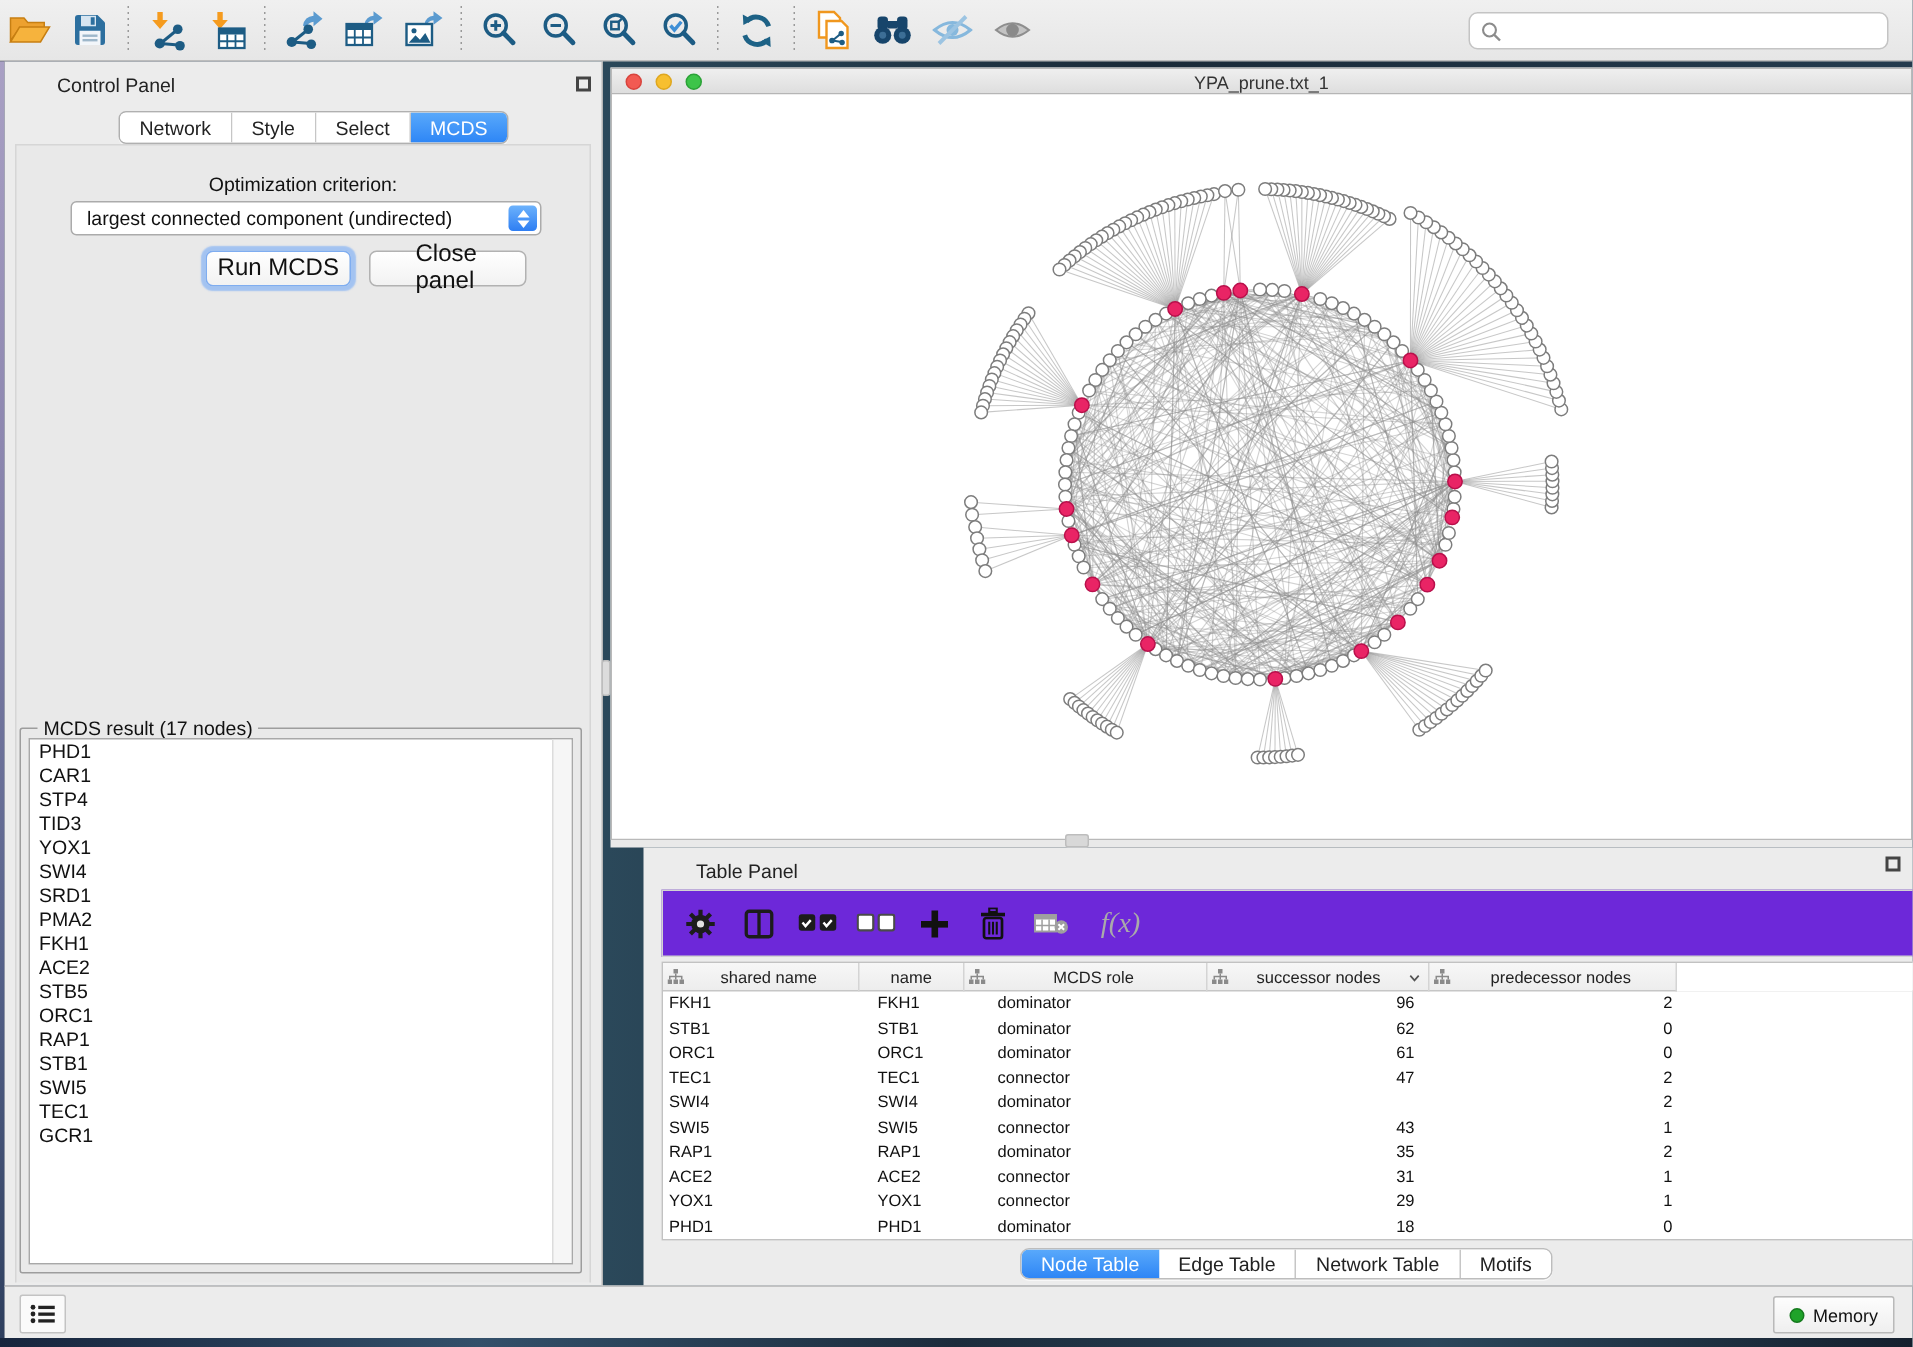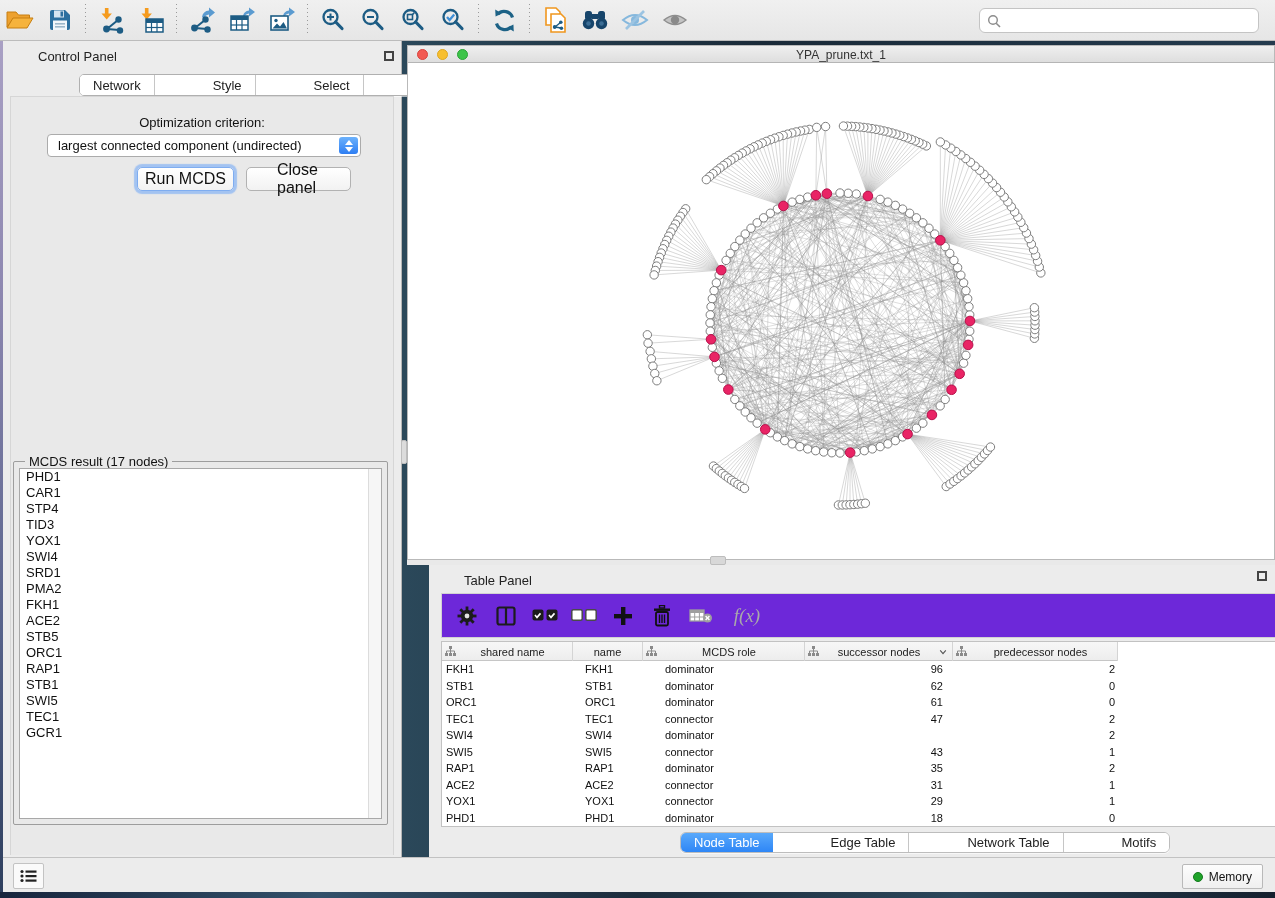--- a/index.html
+++ b/index.html
@@ -28,21 +28,21 @@
 
   
   #control-panel { left:3px; top:41px; width:399px; height:816px; background:#ececec;
     border-right:1px solid #b5b5b5; }
   .panel-header { position:absolute; left:0; top:0; right:0; height:28px;margin-left:26px; }
   .panel-title { position:absolute; left:9px; top:8px; font-size:13px; color:#222; }
   .float-icon { position:absolute; width:10px; height:10px; border:2px solid #444; top:10px; }
   .close-icon { position:absolute; top:7px; font-size:13px; font-weight:bold; color:#222; }
 
   .seg-tabs { position:absolute; display:inline-flex; border:1px solid #b0b0b0; border-radius:5px;
-    background:#fff; overflow:hidden; height:22px; box-shadow:0 1px 0 rgba(255,255,255,.6);gap:45px; }
+    background:#fff; overflow:hidden; height:22px; box-shadow:0 1px 0 rgba(255,255,255,.6); }
   .seg-tab { font-size:13px; color:#222; padding:2px 13px; line-height:17px;
     border-right:1px solid #c6c6c6; background:#fff; }
   .seg-tab:last-child { border-right:none; }
   .seg-tab.active { background:linear-gradient(#59a9fb,#2e86f6); color:#fff; border-right:none; }
 
   #cp-tabs { top:33px; left:76px; }
   #cp-content { position:absolute; left:7px; right:7px; top:55px; bottom:2px;
     background:#e9e9e9; border:1px solid #d6d6d6; border-bottom:none; }
   #opt-label { position:absolute; top:18px; width:100%; text-align:center; font-size:13px; color:#111; }
   #opt-select { position:absolute; left:36px; top:37px; width:314px; height:23px; background:#fff;
@@ -54,21 +54,21 @@
   .chev { width:0; height:0; border-left:4px solid transparent; border-right:4px solid transparent; }
   .chev.up { border-bottom:5px solid #fff; }
   .chev.down { border-top:5px solid #fff; }
   .mac-btn { position:absolute; height:24px; background:linear-gradient(#ffffff,#f2f2f2);
     border:1px solid #b2b2b2; border-radius:5px; font-size:16px; color:#111;
     display:flex; align-items:center; justify-content:center;margin-left:40px; }
   #run-btn { left:86px; top:70px; width:97px; border-color:#7fadf0;
     box-shadow:0 0 1px 3px rgba(106,164,248,.55); }
   #closepanel-btn { left:195px; top:70px; width:105px;padding-left:30px; }
 
-  #mcds-group { position:absolute; left:2px; top:364px; width:375px; height:364px;
+  #mcds-group { position:absolute; left:2px; top:388px; width:375px; height:364px;
     border:1px solid #9d9d9d; border-radius:2px; }
   #mcds-legend { position:absolute; left:11px; top:-8px; background:#e9e9e9; padding:0 4px;
     font-size:13px; color:#111; }
   #mcds-list { position:absolute; left:5px; right:5px; top:6px; bottom:5px; background:#fff;
     border:1px solid #a8a8a8; overflow:hidden; }
   .mcds-item { font-size:13px; color:#111; line-height:16px; padding-left:6px; }
   #mcds-scroll { position:absolute; right:0; top:0; bottom:0; width:13px; background:#f6f6f6;
     border-left:1px solid #dcdcdc; }
 
   

